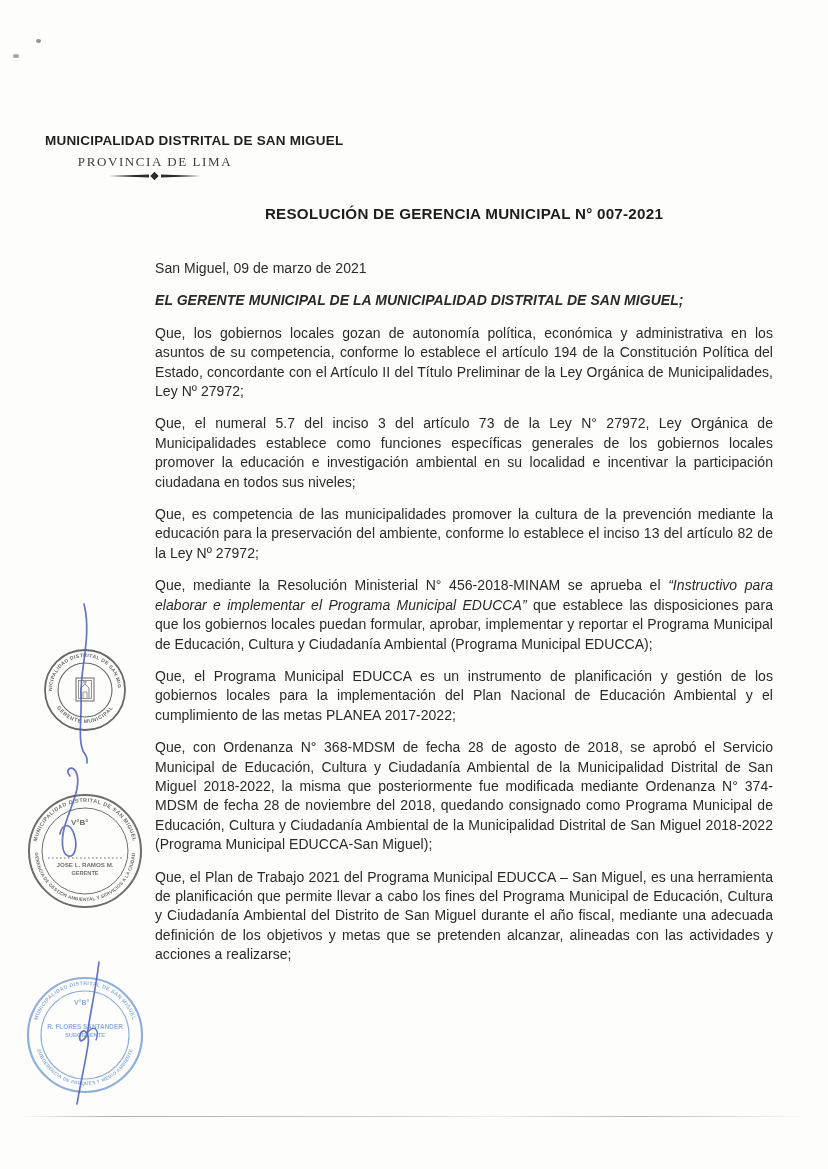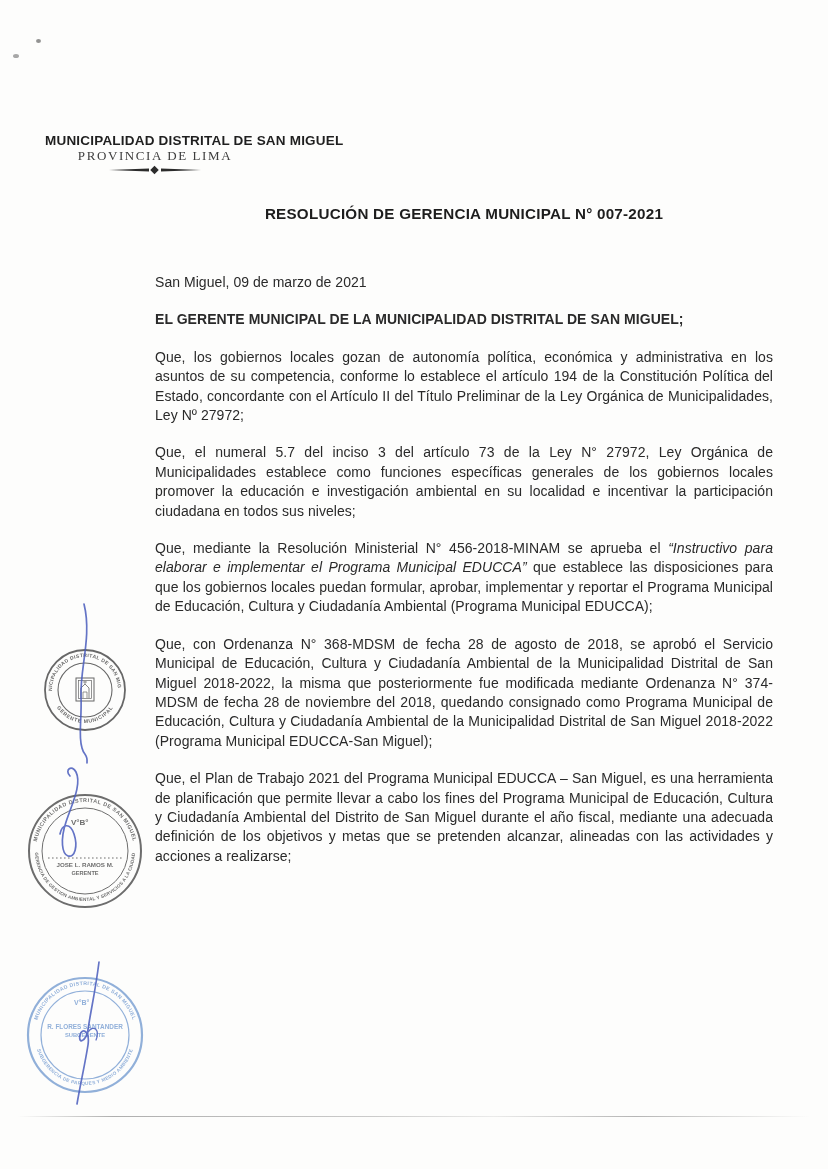--- a/index.html
+++ b/index.html
@@ -11,37 +11,37 @@
     font-family:"Liberation Sans", sans-serif;
     color:#2a2a2a;
   }
   
   .letterhead{position:absolute;left:45px;top:133px;width:280px;}
   .org-name{
     font-size:13.5px;font-weight:bold;letter-spacing:.2px;color:#1f1f1f;
     white-space:nowrap;
   }
   .province{
-    text-align:center;width:220px;
+    margin-top:6px;text-align:center;width:220px;
     font-family:"Liberation Serif", serif;
     font-size:13px;letter-spacing:1.6px;color:#3d3d3d;white-space:nowrap;
   }
   .ornament{display:block;margin:1px auto 0;width:96px;height:10px;}
   
   .doc-body{
     position:absolute;left:155px;top:203px;width:618px;
     font-size:14px;line-height:19.4px;letter-spacing:.05px;
   }
   .doc-title{
     text-align:center;font-size:15.2px;font-weight:bold;letter-spacing:.25px;
-    color:#1d1d1d;margin:0 0 48px 0;line-height:22px;
+    color:#1d1d1d;margin:0 0 34px 0;line-height:22px;
   }
-  .para{margin:18px 0 13px 0;text-align:justify;}
+  .para{margin:8px 0 13px 0;text-align:justify;}
   .para.nojust{text-align:left;}
-  .b{font-weight:bold;}
+  .b{font-weight:bold;font-style:italic;}
   .i{font-style:italic;}
   
   .stamp{position:absolute;pointer-events:none;}
   .stamp-ink-dark{opacity:.82;filter:blur(.25px);}
   .stamp-ink-blue{opacity:.85;filter:blur(.35px);}
   .blurred{filter:blur(.7px);}
   
   #pen-layer{position:absolute;left:0;top:0;pointer-events:none;}
   
   .speck{position:absolute;background:#6f6f6f;border-radius:50%;filter:blur(.4px);}
@@ -70,21 +70,23 @@
     </svg>
   </div>
 
   <div class="doc-body">
     <p class="doc-title">RESOLUCIÓN DE GERENCIA MUNICIPAL N° 007-2021</p>
     <div id="paragraphs">
         <p class="para nojust"><span>San Miguel, 09 de marzo de 2021</span></p>
         <p class="para nojust"><span class="b">EL GERENTE MUNICIPAL DE LA MUNICIPALIDAD DISTRITAL DE SAN MIGUEL;</span></p>
         <p class="para"><span>Que, los gobiernos locales gozan de autonomía política, económica y administrativa en los asuntos de su competencia, conforme lo establece el artículo 194 de la Constitución Política del Estado, concordante con el Artículo II del Título Preliminar de la Ley Orgánica de Municipalidades, Ley Nº 27972;</span></p>
         <p class="para"><span>Que, el numeral 5.7 del inciso 3 del artículo 73 de la Ley N° 27972, Ley Orgánica de Municipalidades establece como funciones específicas generales de los gobiernos locales promover la educación e investigación ambiental en su localidad e incentivar la participación ciudadana en todos sus niveles;</span></p>
+        <p class="para"><span>Que, es competencia de las municipalidades promover la cultura de la prevención mediante la educación para la preservación del ambiente, conforme lo establece el inciso 13 del artículo 82 de la Ley Nº 27972;</span></p>
         <p class="para"><span>Que, mediante la Resolución Ministerial N° 456-2018-MINAM se aprueba el </span><span class="i">“Instructivo para elaborar e implementar el Programa Municipal EDUCCA”</span><span> que establece las disposiciones para que los gobiernos locales puedan formular, aprobar, implementar y reportar el Programa Municipal de Educación, Cultura y Ciudadanía Ambiental (Programa Municipal EDUCCA);</span></p>
+        <p class="para"><span>Que, el Programa Municipal EDUCCA es un instrumento de planificación y gestión de los gobiernos locales para la implementación del Plan Nacional de Educación Ambiental y el cumplimiento de las metas PLANEA 2017-2022;</span></p>
         <p class="para"><span>Que, con Ordenanza N° 368-MDSM de fecha 28 de agosto de 2018, se aprobó el Servicio Municipal de Educación, Cultura y Ciudadanía Ambiental de la Municipalidad Distrital de San Miguel 2018-2022, la misma que posteriormente fue modificada mediante Ordenanza N° 374-MDSM de fecha 28 de noviembre del 2018, quedando consignado como Programa Municipal de Educación, Cultura y Ciudadanía Ambiental de la Municipalidad Distrital de San Miguel 2018-2022 (Programa Municipal EDUCCA-San Miguel);</span></p>
         <p class="para"><span>Que, el Plan de Trabajo 2021 del Programa Municipal EDUCCA – San Miguel, es una herramienta de planificación que permite llevar a cabo los fines del Programa Municipal de Educación, Cultura y Ciudadanía Ambiental del Distrito de San Miguel durante el año fiscal, mediante una adecuada definición de los objetivos y metas que se pretenden alcanzar, alineadas con las actividades y acciones a realizarse;</span></p>
       </div>
   </div>
 
   <svg class="stamp stamp-ink-dark" style="left:42px;top:647px;" width="86" height="86" viewBox="-43 -43 86 86">
     <g fill="none" stroke="#474747">
       <circle r="40" stroke-width="1.8"></circle>
       <circle r="27" stroke-width="1.1"></circle>
     </g>

